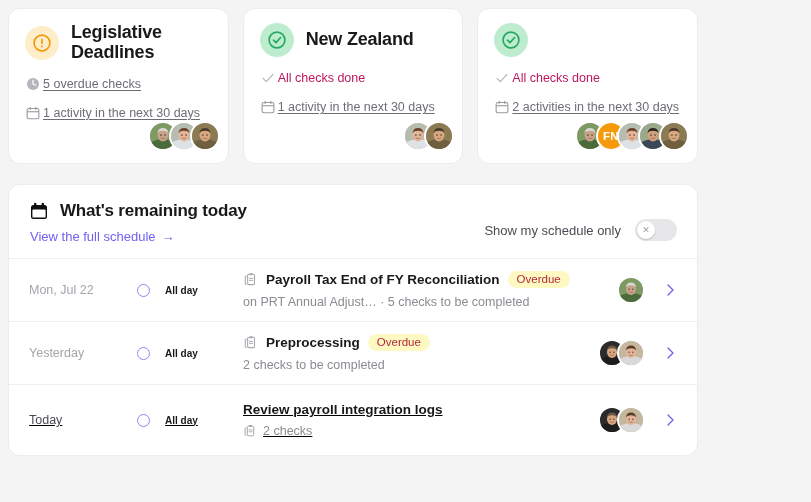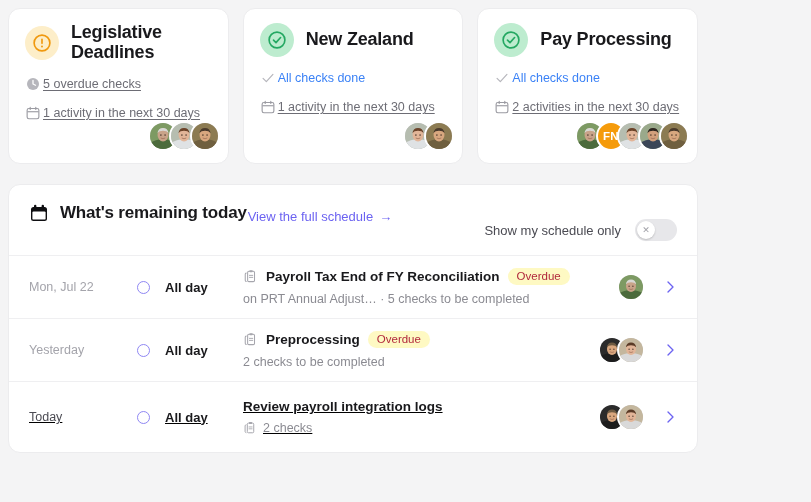--- a/index.html
+++ b/index.html
@@ -34,21 +34,21 @@
   .card-title {
     font-size: 18px; font-weight: 700; color: #19191c;
     letter-spacing: -0.2px; line-height: 1.1;
   }
   .card-row {
     display: flex; align-items: center; gap: 2px;
     margin-top: 13px; font-size: 12.5px;
   }
   .card-row .lbl { color: #6d6d75; }
   .card-row .lbl.link { text-decoration: underline; text-underline-offset: 2px; }
-  .card-row .lbl.muted { color: #3b82f6; }
+  .card-row .lbl.muted { color: #be185d; }
   .stack {
     position: absolute; right: 8px; bottom: 12px;
     display: flex; flex-direction: row;
   }
   .av {
     width: 30px; height: 30px; border-radius: 50%;
     border: 2px solid #ffffff; margin-left: -9px;
     overflow: hidden; position: relative; flex: 0 0 auto;
     background: #cfcfd4;
   }
@@ -65,21 +65,21 @@
     margin-top: 20px;
     background: #ffffff;
     border: 1px solid #ececee;
     border-radius: 12px;
     overflow: hidden;
   }
   .panel-head {
     padding: 16px 20px 14px 20px;
     display: flex; align-items: flex-start; justify-content: space-between;
   }
-  .panel-head-left { display: flex; flex-direction: row; }
+  .panel-head-left { display: flex; flex-direction: column; }
   .panel-title-row { display: flex; align-items: center; gap: 11px; }
   .panel-title {
     font-size: 17px; font-weight: 700; color: #19191c; letter-spacing: -0.2px;
   }
   .panel-link {
     margin-top: 8px; margin-left: 1px;
     font-size: 13px; color: #6c63f1; display: flex; align-items: center; gap: 6px;
     cursor: pointer;
   }
   .panel-head-right { display: flex; align-items: center; gap: 14px; padding-top: 18px; }
@@ -106,21 +106,21 @@
   .row:last-child { border-bottom: none; min-height: 70px; text-decoration: underline; }
   .col-date { width: 108px; flex: 0 0 108px; font-size: 12.5px; color: #a4a4ab; }
   .col-date.today { color: #4b4b53; }
   .col-check { width: 28px; flex: 0 0 28px; display: flex; align-items: center; }
   .circle {
     width: 13px; height: 13px; border-radius: 50%;
     border: 1.6px solid #8f87f3; cursor: pointer;
   }
   .col-allday {
     width: 78px; flex: 0 0 78px;
-    font-size: 13px; font-weight: 700; color: #19191c;
+    font-size: 10px; font-weight: 700; color: #19191c;
   }
   .col-main { flex: 1 1 auto; min-width: 0; }
   .main-line1 { display: flex; align-items: center; gap: 8px; }
   .task-title { font-size: 13.5px; font-weight: 700; color: #19191c; }
   .pill {
     font-size: 11.5px; color: #b1283c; background: #fef9c3;
     border-radius: 10px; padding: 2.5px 9px 3px 9px; line-height: 1;
   }
   .main-line2 {
     margin-top: 7px; font-size: 12.5px; color: #8b8b92;
@@ -261,21 +261,20 @@
         </div>
       </div>
       <div class="card">
         <div class="card-head">
           <div class="badge-icon badge-ok">
             <svg width="22" height="22" viewBox="0 0 24 24">
               <circle cx="12" cy="12" r="8.6" fill="none" stroke="#24a862" stroke-width="1.8"></circle>
               <path d="M8.2 12.2 L10.9 14.9 L15.9 9.3" fill="none" stroke="#24a862" stroke-width="1.8" stroke-linecap="round" stroke-linejoin="round"></path>
             </svg>
           </div>
-          <div class="card-title">Pay Processing</div>
         </div>
         <div class="card-row">
           <span>
             <svg width="16" height="16" viewBox="0 0 24 24">
               <path d="M4.6 12.6 L9.5 17.5 L19.4 6.6" fill="none" stroke="#b6b6bc" stroke-width="1.8" stroke-linecap="round" stroke-linejoin="round"></path>
             </svg>
           </span>
           <span class="lbl muted">All checks done</span>
         </div>
         <div class="card-row">

